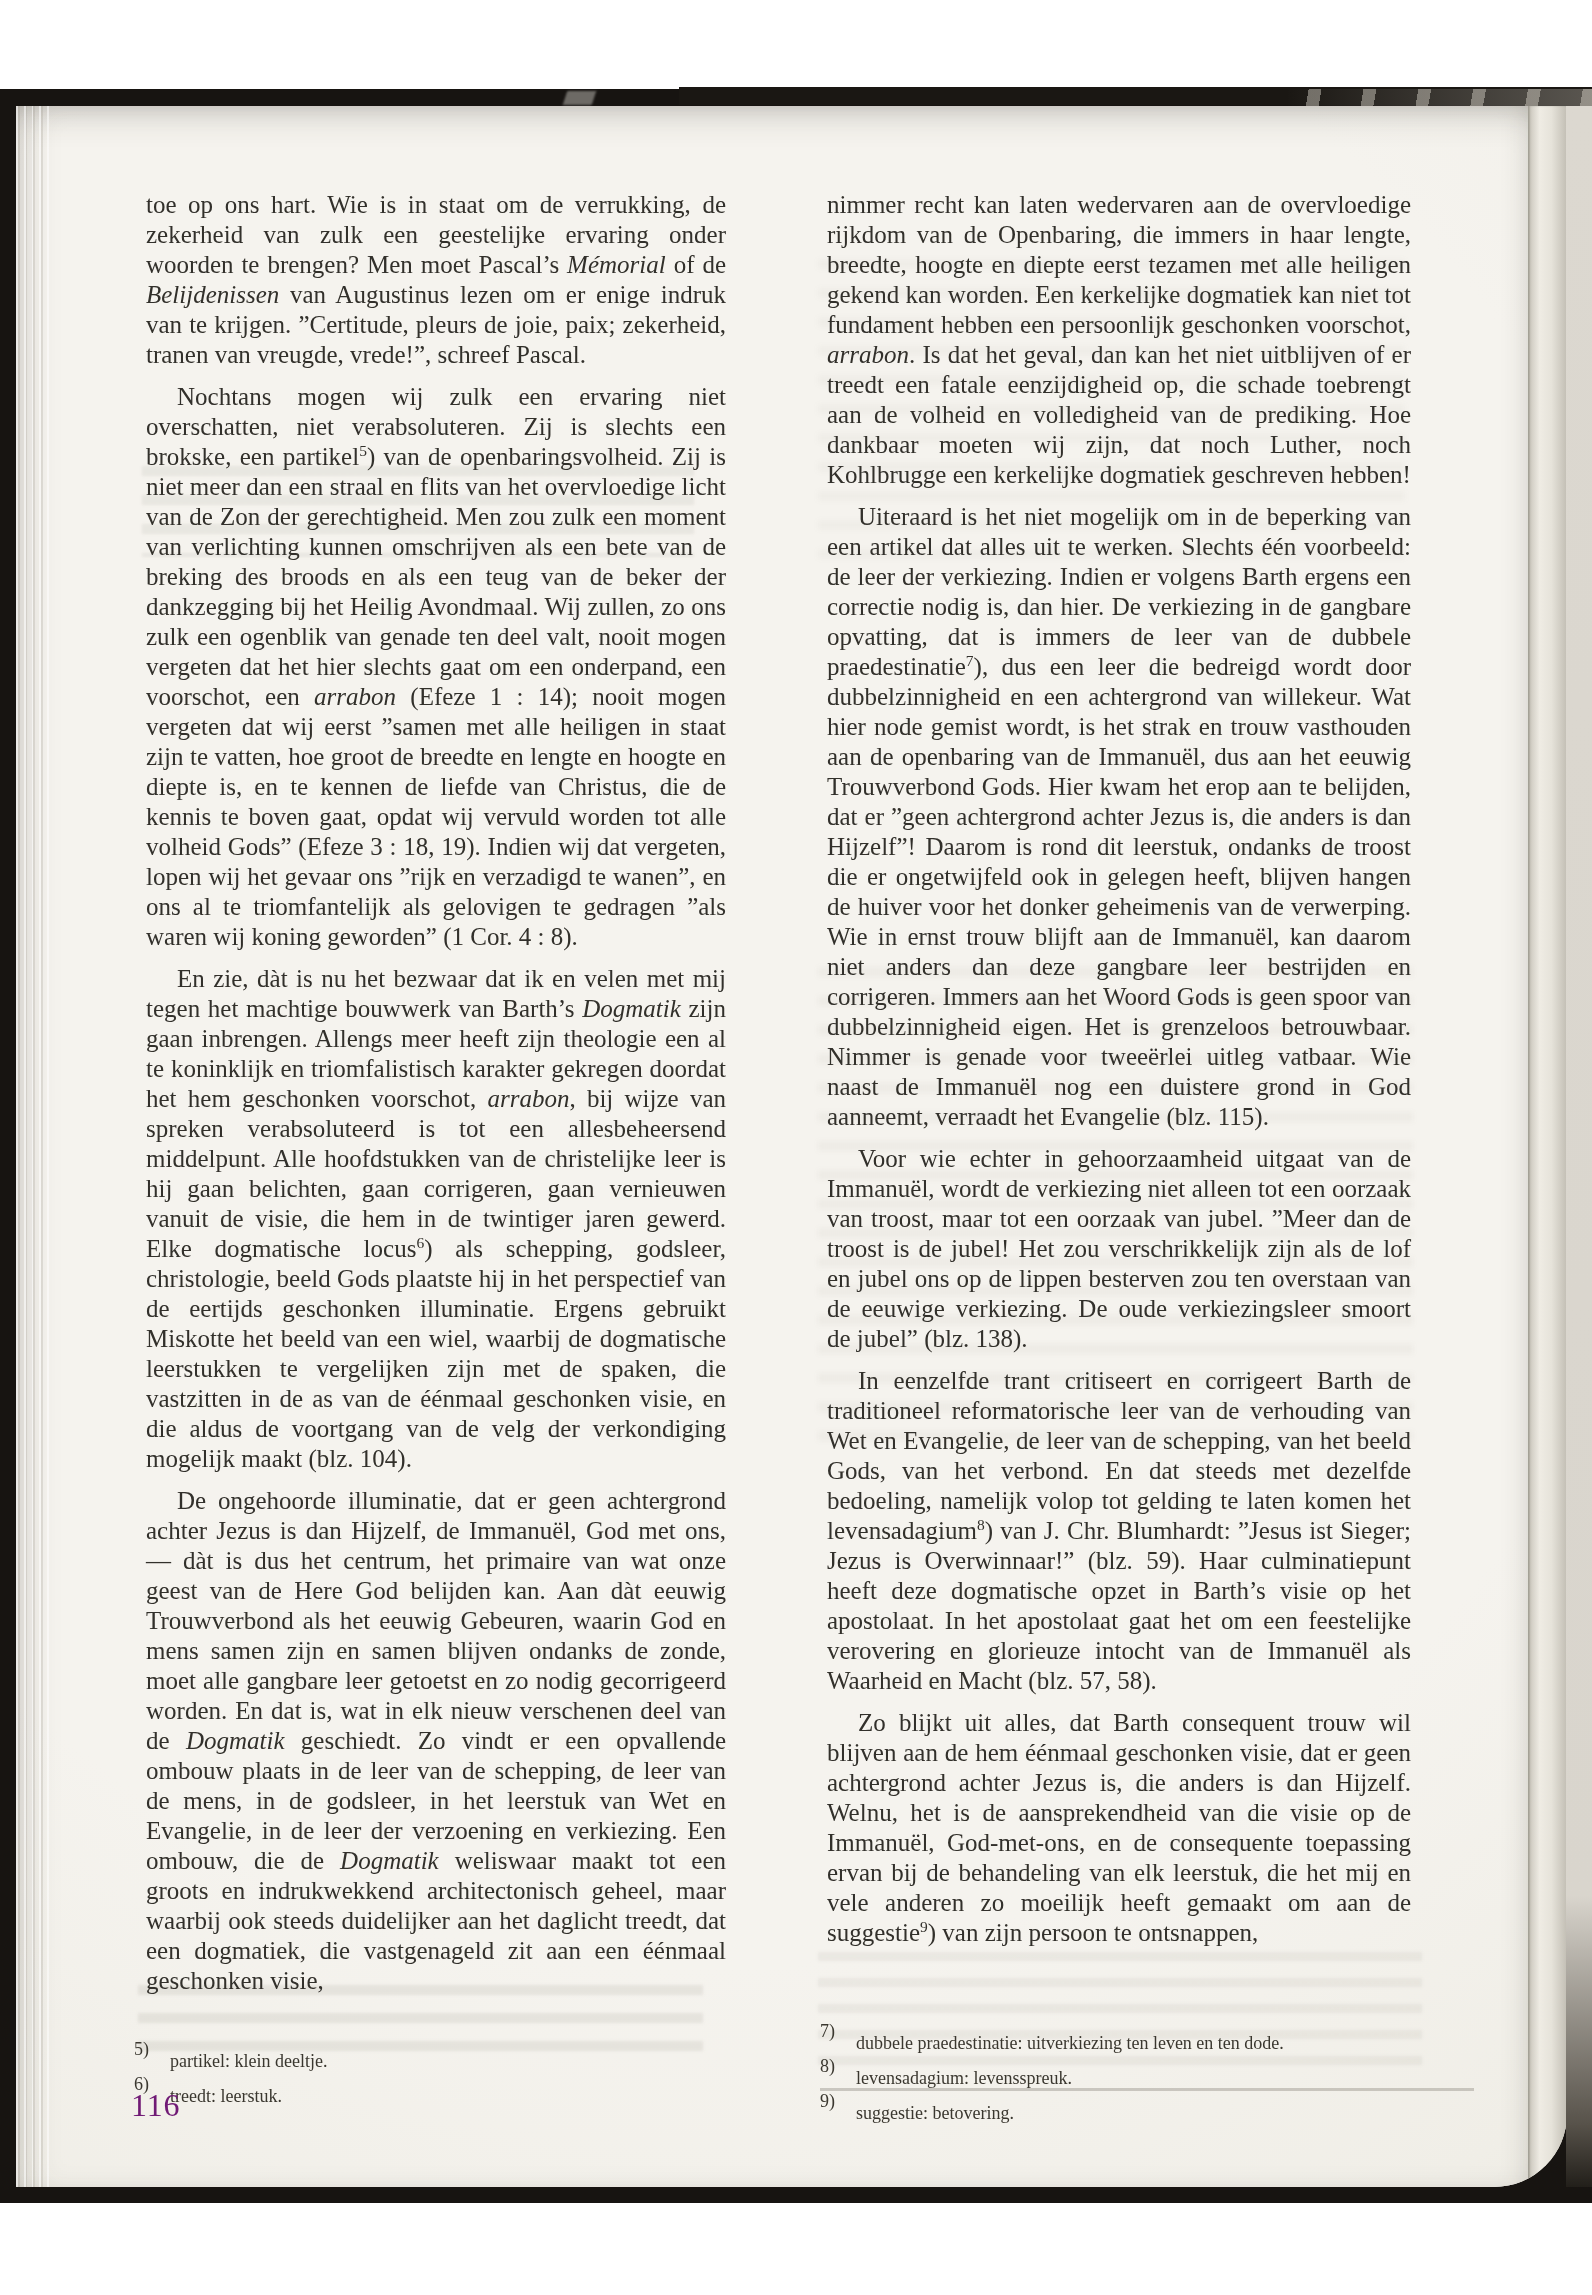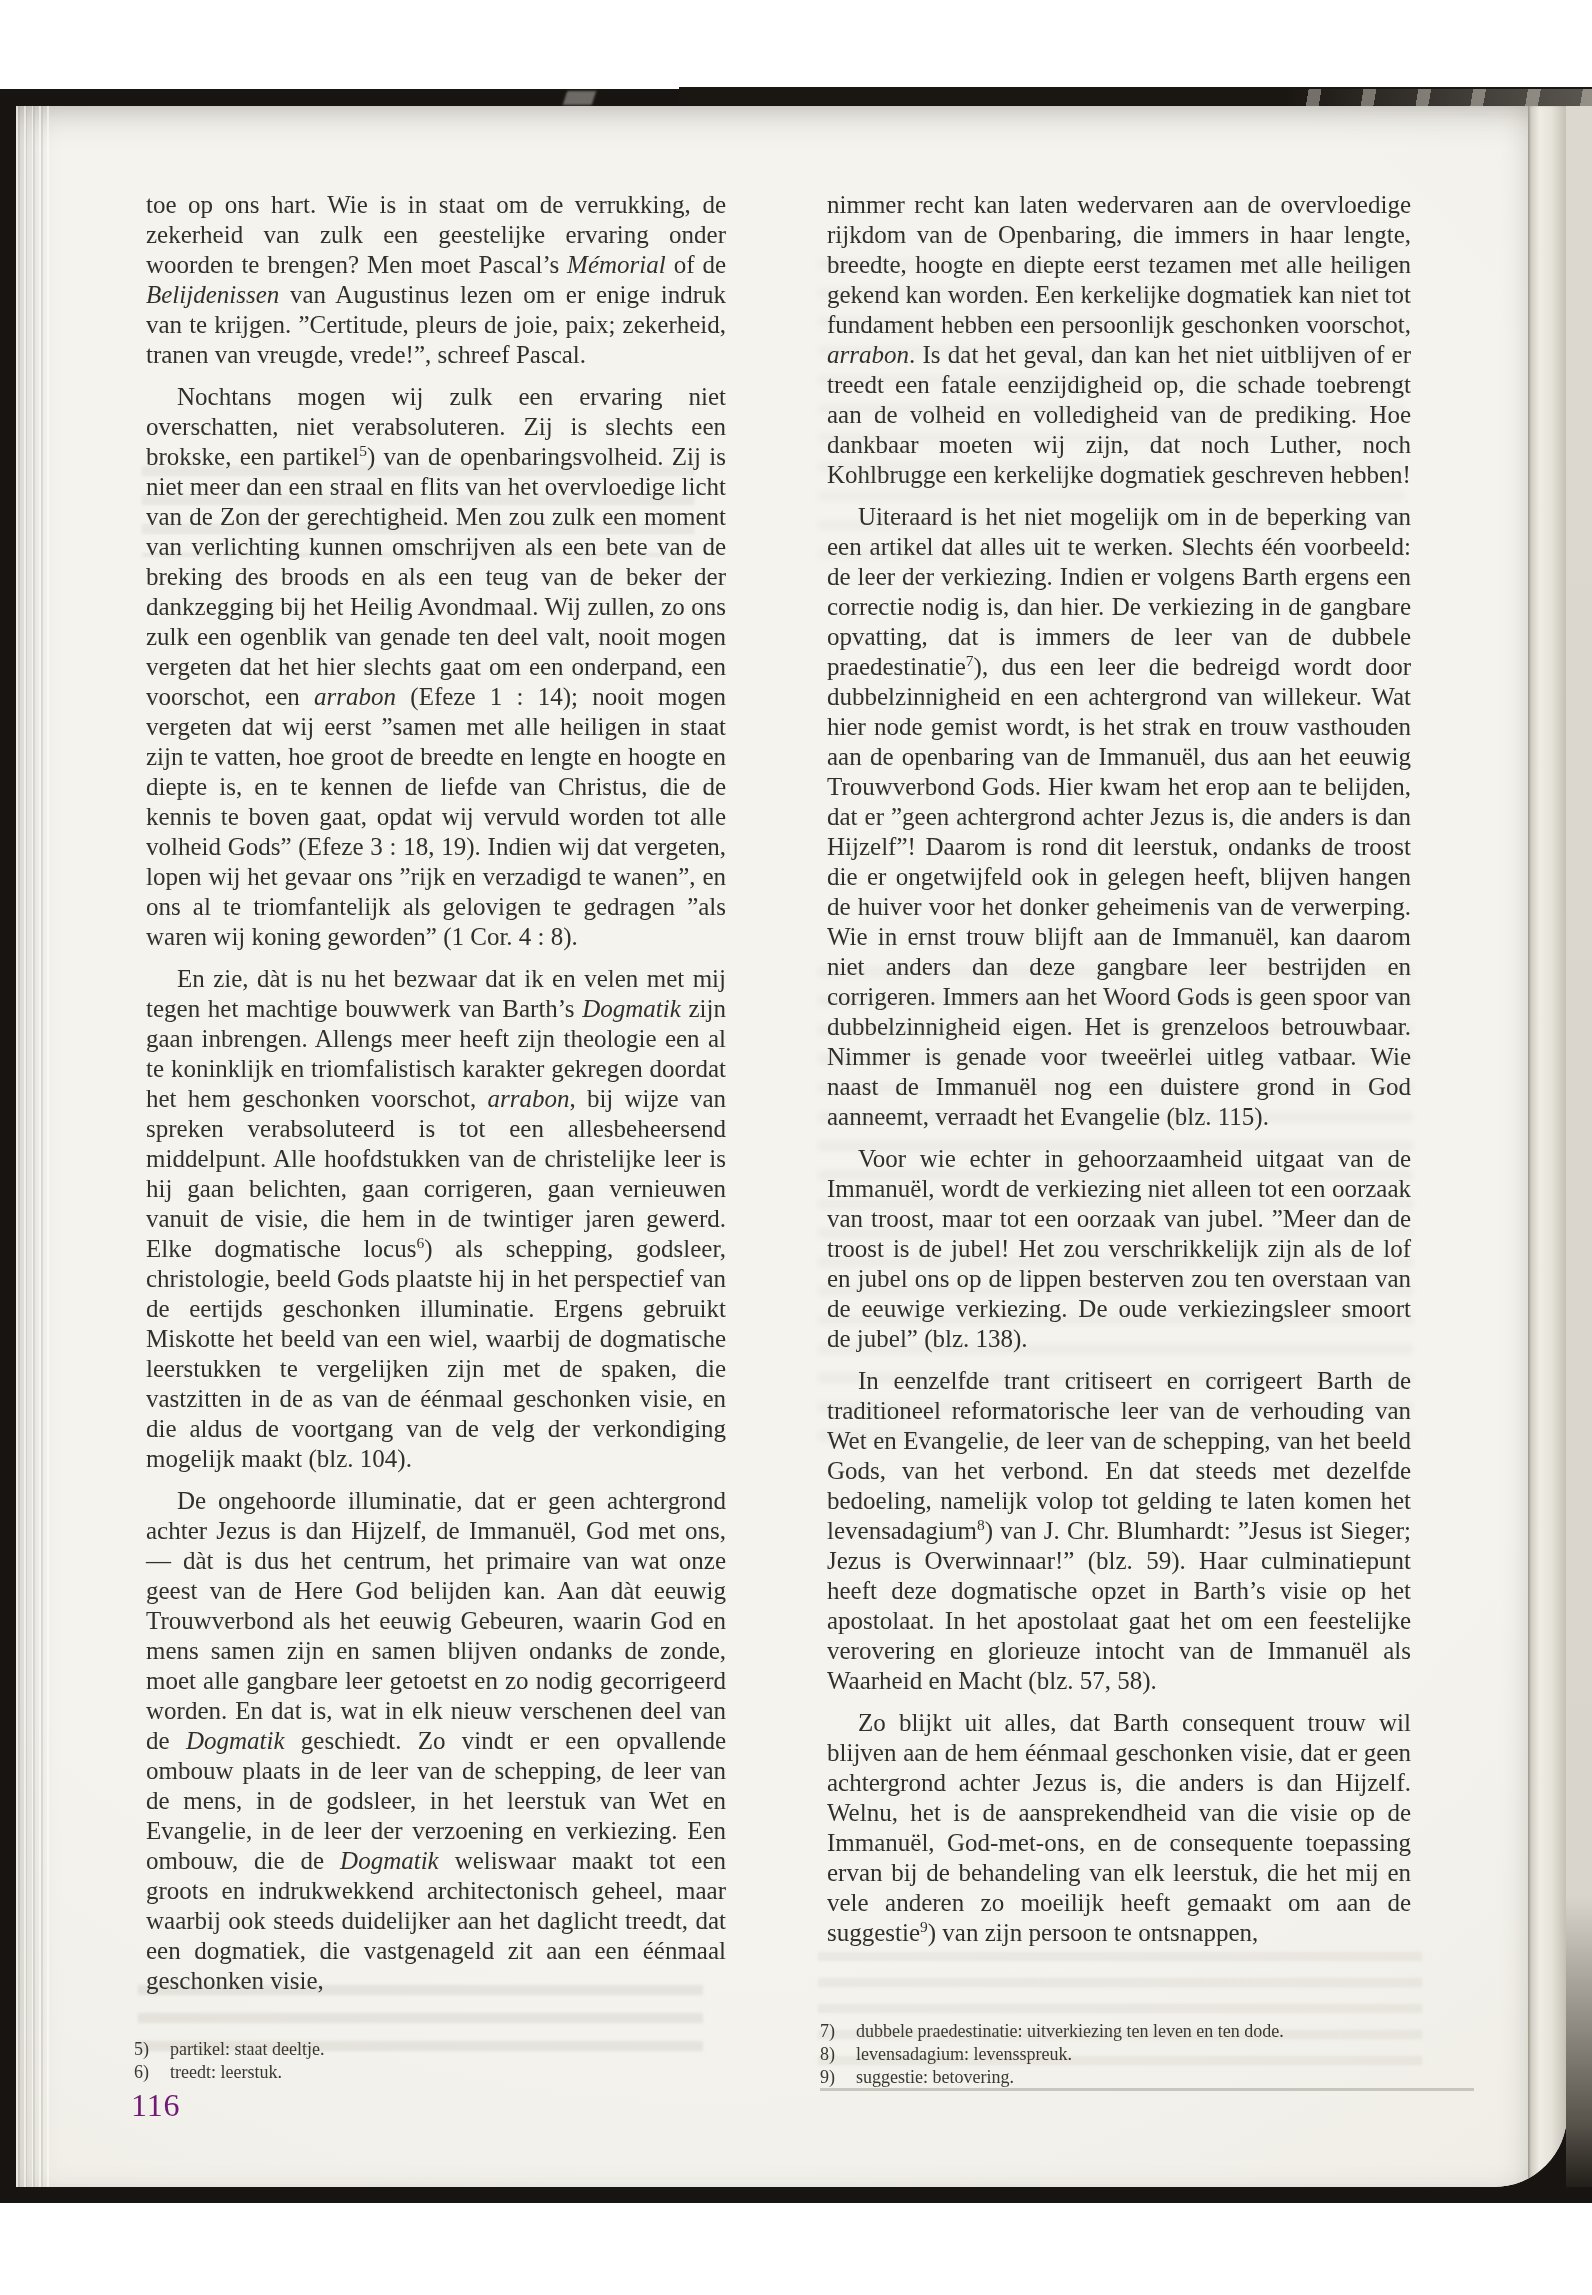--- a/index.html
+++ b/index.html
@@ -66,21 +66,21 @@
   .col p { margin:12px; }
   .col p.indent { text-indent:31px; }
   .col sup { font-size:0.62em; line-height:0; vertical-align:super; }
   .col i { font-style:italic; }
   
   .fns { position:absolute; color:#3a372f; font-size:18px; line-height:23px; }
   .fns-left  { left:134px; top:2038px; width:604px; }
   .fns-right { left:820px; top:2020px; width:664px; }
   .fn { display:flex; }
   .fn-num { width:36px; flex:0 0 36px; }
-  .fn-text { flex:1; }
+  .fn-text { flex:1;margin-top:12px; }
   .page-num {
     position:absolute; left:131px; top:2087px;
     font-size:32px; color:#701a75; letter-spacing:0.9px;
   }
   
   .ghost { position:absolute; pointer-events:none; }
   .g1 { left:142px; top:466px;  width:552px; height:91px;
         background:repeating-linear-gradient(180deg, rgba(110,105,92,0.09) 0 10.4px, transparent 10.4px 29px); filter:blur(1.7px); }
   .g2 { left:138px; top:1985px; width:565px; height:79px;
         background:repeating-linear-gradient(180deg, rgba(110,105,92,0.11) 0 10.4px, transparent 10.4px 28px); filter:blur(1.7px); }
@@ -136,21 +136,21 @@
 
     <p class="para indent">In eenzelfde trant critiseert en corrigeert Barth de traditioneel reformatorische leer van de verhouding van Wet en Evangelie, de leer van de schepping, van het beeld Gods, van het verbond. En dat steeds met dezelfde bedoeling, namelijk volop tot gelding te laten komen het levensadagium<sup>8</sup>) van J. Chr. Blumhardt: ”Jesus ist Sieger; Jezus is Overwinnaar!” (blz. 59). Haar culminatiepunt heeft deze dogmatische opzet in Barth’s visie op het apostolaat. In het apostolaat gaat het om een feestelijke verovering en glorieuze intocht van de Immanuël als Waarheid en Macht (blz. 57, 58).</p>
 
     <p class="para indent">Zo blijkt uit alles, dat Barth consequent trouw wil blijven aan de hem éénmaal geschonken visie, dat er geen achtergrond achter Jezus is, die anders is dan Hijzelf. Welnu, het is de aansprekendheid van die visie op de Immanuël, God-met-ons, en de consequente toepassing ervan bij de behandeling van elk leerstuk, die het mij en vele anderen zo moeilijk heeft gemaakt om aan de suggestie<sup>9</sup>) van zijn persoon te ontsnappen,</p>
   </div>
 
 <div class="fns fns-left">
 
     <div class="fn">
       <span class="fn-num">5)</span>
-      <span class="fn-text">partikel: staat deeltje.</span>
+      <span class="fn-text">partikel: klein deeltje.</span>
     </div>
 
     <div class="fn">
       <span class="fn-num">6)</span>
       <span class="fn-text">treedt: leerstuk.</span>
     </div>
   </div>
 
 <div class="fns fns-right">
 

